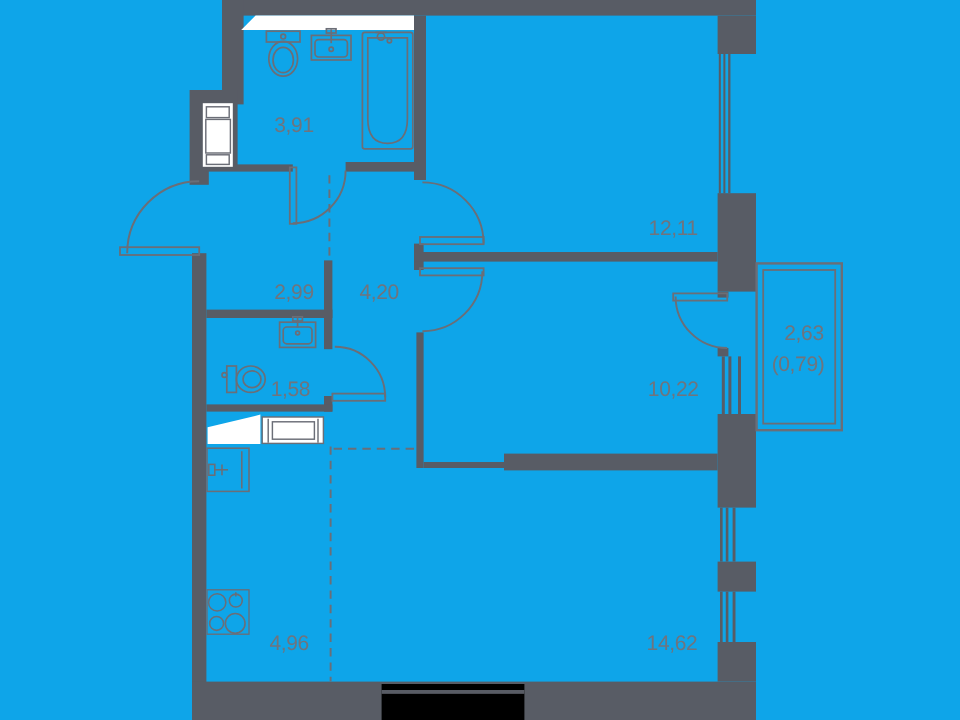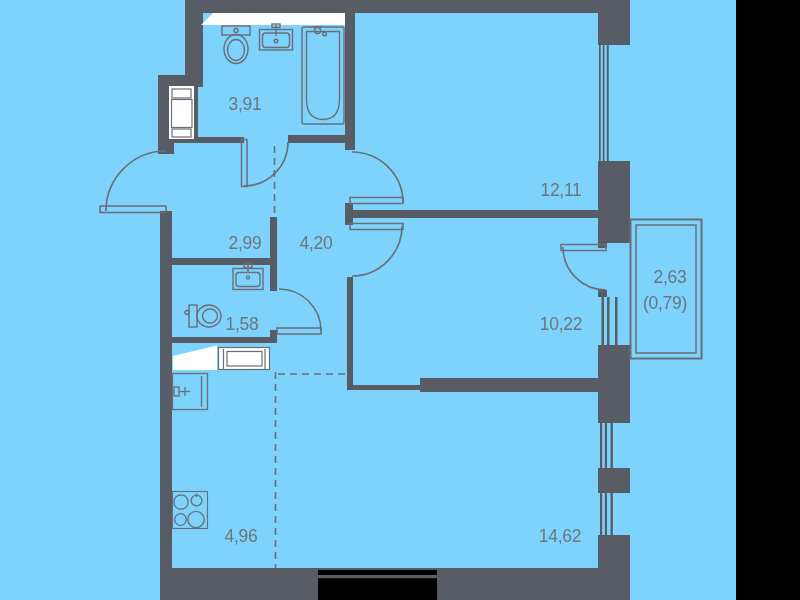--- a/index.html
+++ b/index.html
@@ -1,16 +1,16 @@
 <!DOCTYPE html>
 <html><head>
 <meta charset="utf-8">
 <style>
   html,body{margin:0;padding:0;background:#000;}
-  .stage{position:relative;width:736px;height:600px;background:#7dd3fc;overflow:hidden;
+  .stage{position:relative;width:800px;height:600px;background:#0ea5e9;overflow:hidden;
          font-family:"Liberation Sans",sans-serif;}
   svg{position:absolute;left:0;top:0;}
   .wall{fill:#585c65;}
   .ln{stroke:#6b6e77;fill:none;}
   .white{fill:#ffffff;}
   .wfr{fill:#ffffff;stroke:#6b6e77;}
   text{fill:#70747d;font-size:17.5px;letter-spacing:-0.3px;text-anchor:middle;
        font-family:"Liberation Sans",sans-serif;}
 </style>
 </head>

